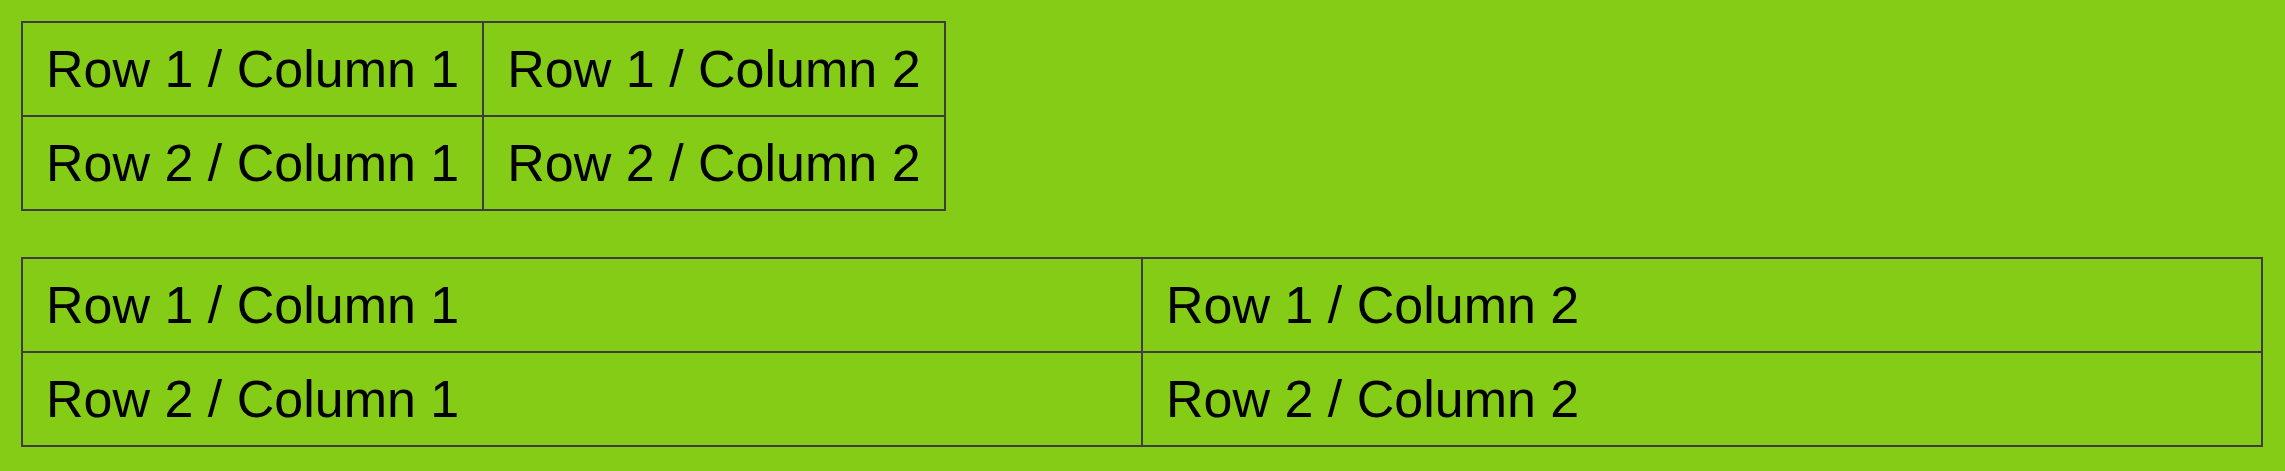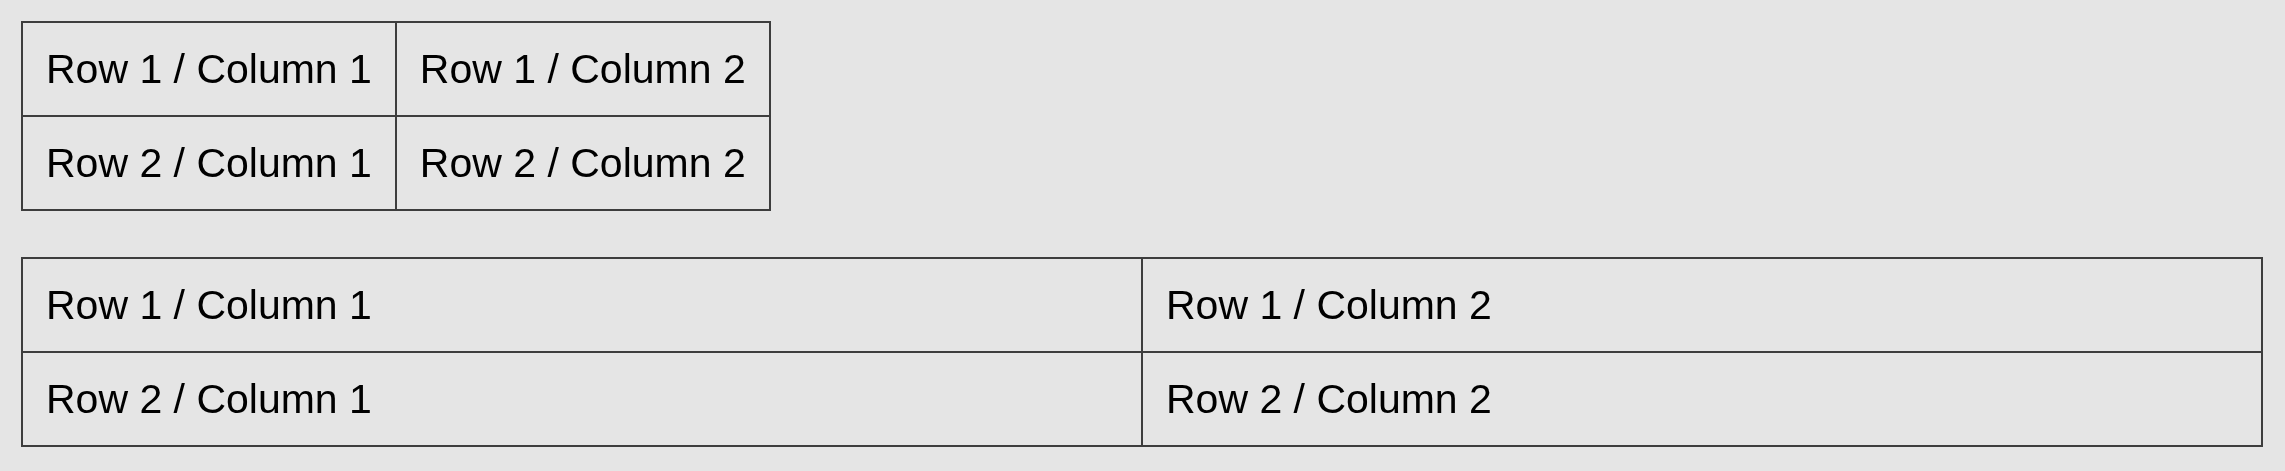--- a/index.html
+++ b/index.html
@@ -5,23 +5,23 @@
   html, body {
     margin: 0;
     padding: 0;
     background: #ffffff;
   }
   .page {
     width: 2285px;
     height: 471px;
     box-sizing: border-box;
     padding: 21px 22px 0 21px;
-    background: #e5e5e5;
+    background: #84cc16;
     font-family: "Liberation Sans", sans-serif;
-    font-size: 41px;
+    font-size: 52px;
     color: #000000;
   }
   table {
     border-collapse: collapse;
     table-layout: auto;
   }
   td {
     border: 2px solid #3d3d3d;
     padding: 22px 23px;
     line-height: 48px;

